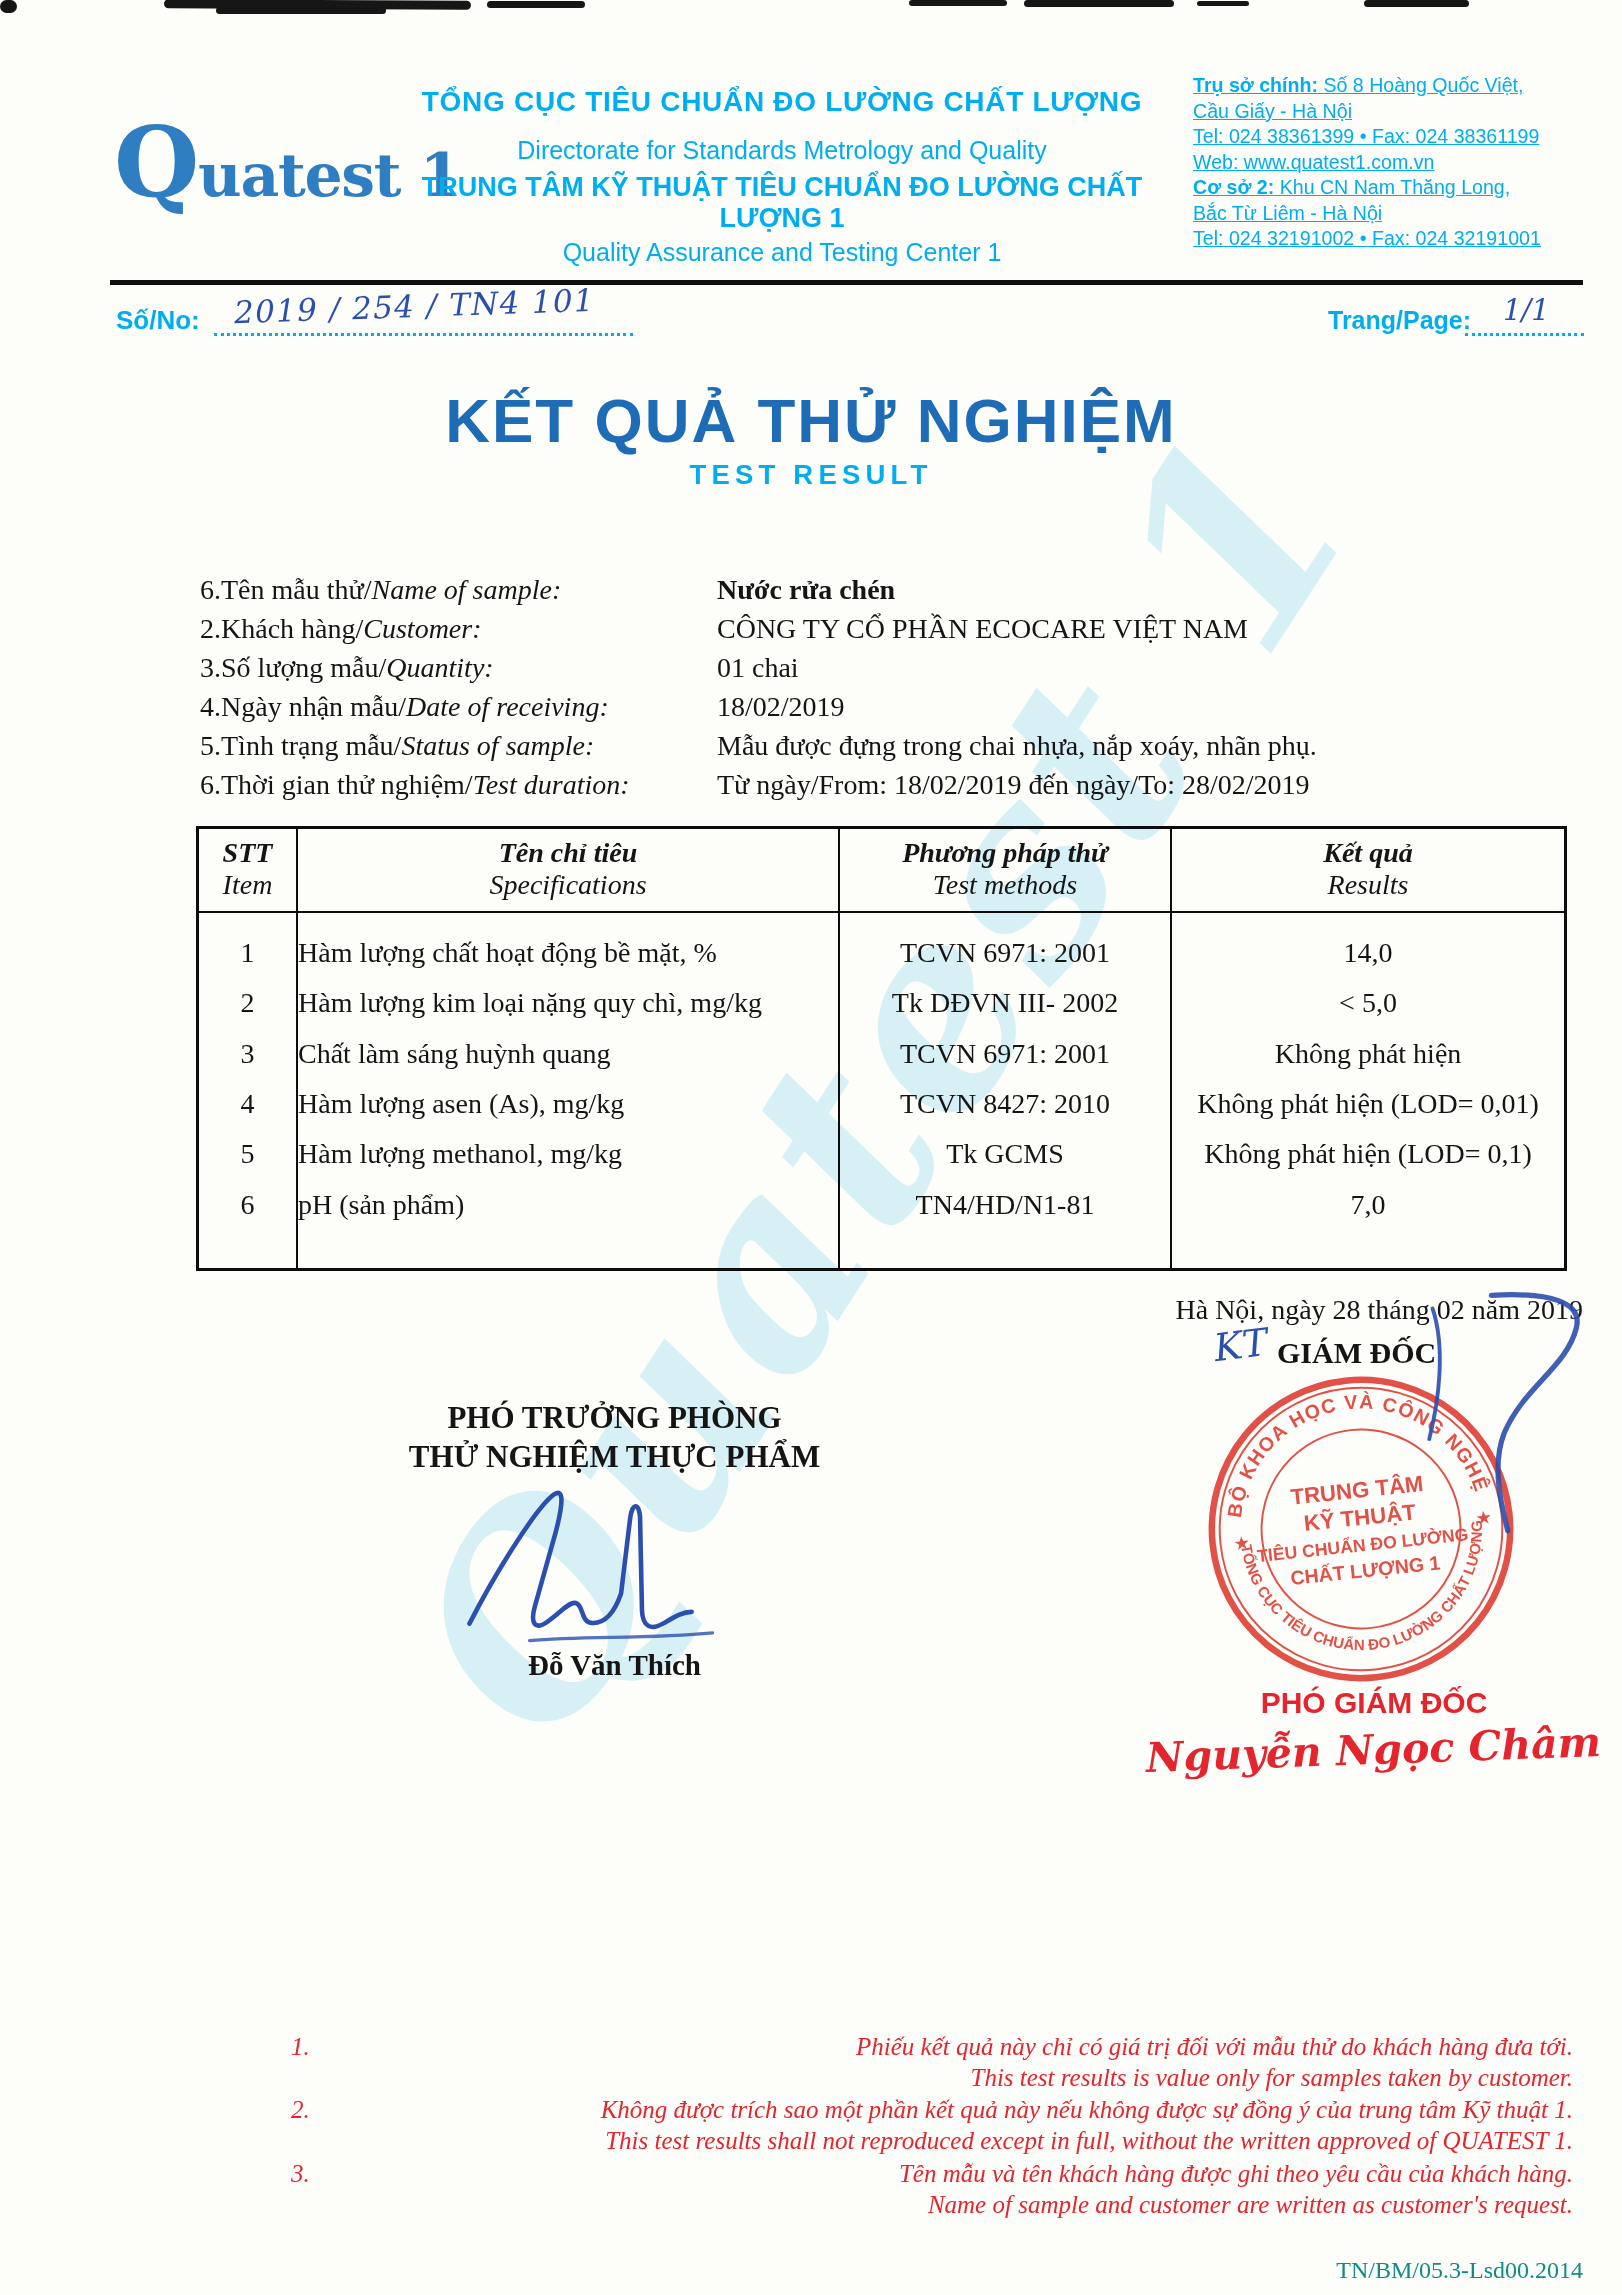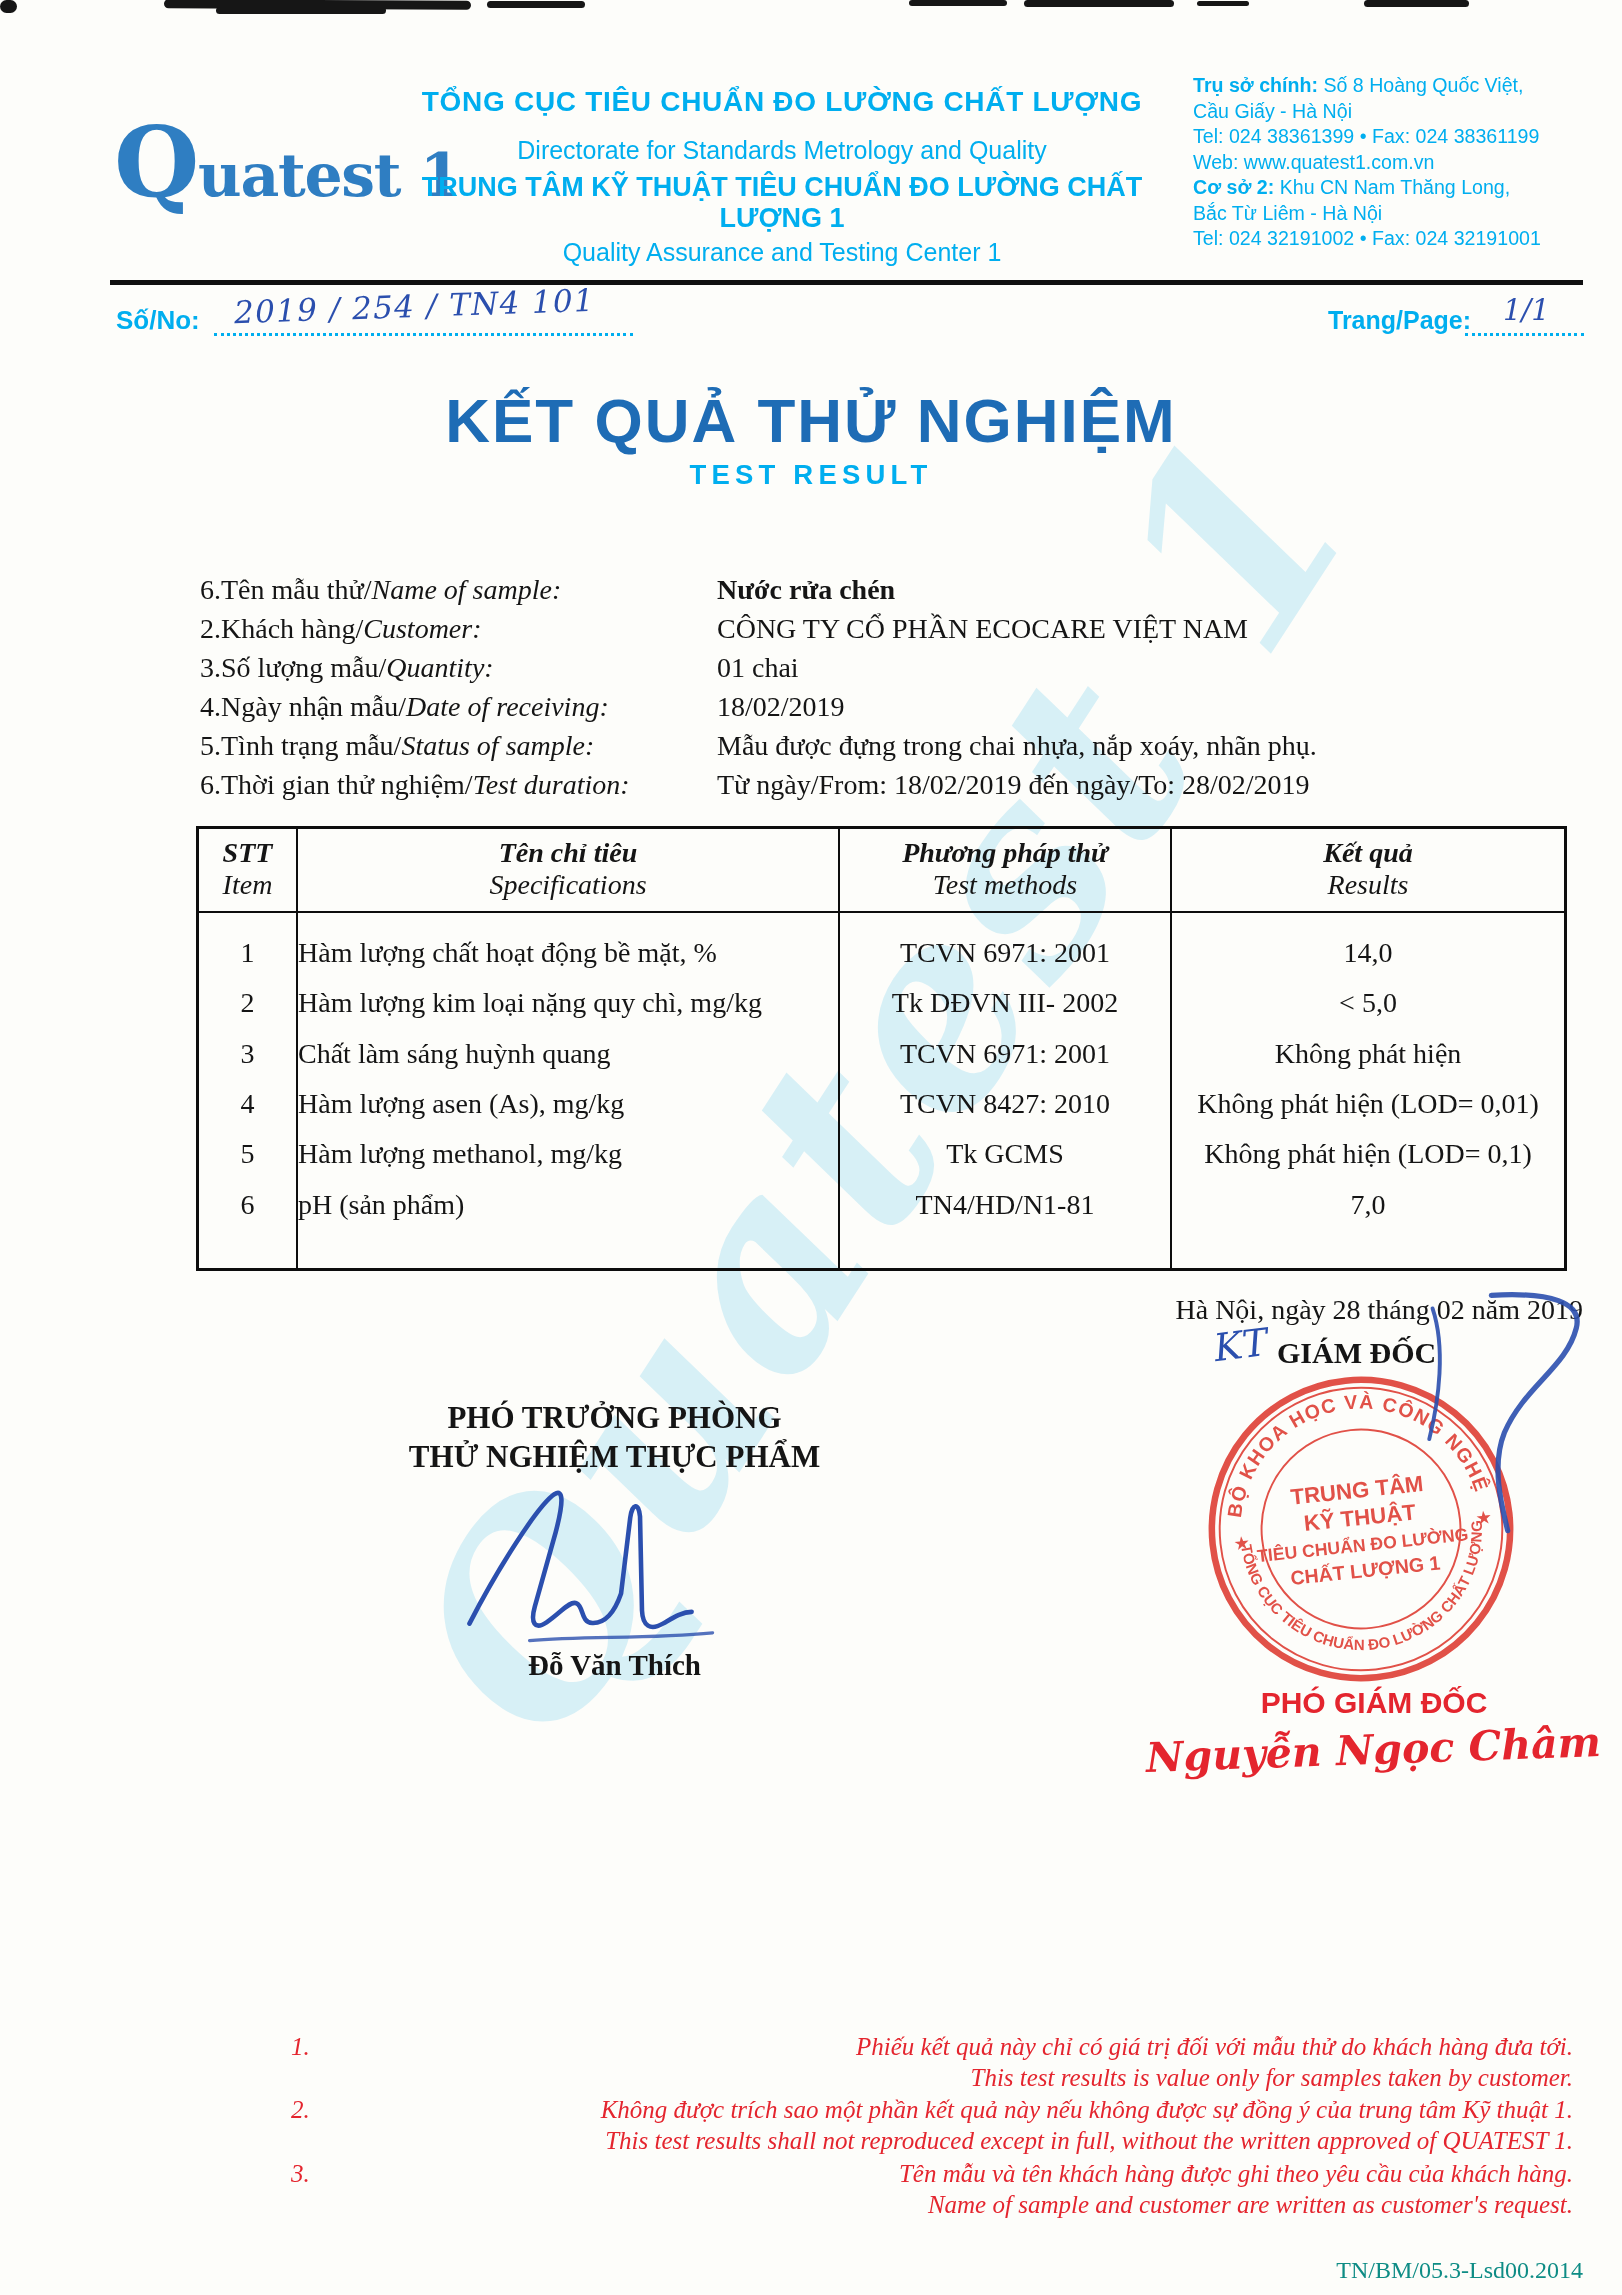--- a/index.html
+++ b/index.html
@@ -20,21 +20,21 @@
   .logo{position:absolute;left:114px;top:84px;font-family:"DejaVu Serif",serif;font-weight:bold;
     font-size:60px;line-height:1.6;color:#2f7ec2;letter-spacing:-1.3px;}
   .logo::first-letter{font-size:98px;}
   .org{position:absolute;left:393px;top:86px;width:778px;text-align:center;
     font-family:"Liberation Sans","DejaVu Sans",sans-serif;color:#00aeef;}
   .org .l1{font-size:28px;font-weight:bold;letter-spacing:0.7px;}
   .org .l2{font-size:25px;margin-top:18px;}
   .org .l3{font-size:27px;font-weight:bold;margin-top:7.2px;}
   .org .l4{font-size:25px;margin-top:4px;}
   .addr{position:absolute;left:1193px;top:73px;width:402px;color:#00aeef;
-    font-family:"Liberation Sans","DejaVu Sans",sans-serif;font-size:19.6px;line-height:25.5px;}
+    font-family:"Liberation Sans","DejaVu Sans",sans-serif;font-size:19.6px;line-height:25.5px;text-decoration:underline;}
   .addr b{font-weight:bold;}
 
   .rule{position:absolute;left:110px;top:280px;width:1473px;height:4.6px;background:#101010;}
 
   
   .meta{position:absolute;left:116px;top:298px;width:1468px;height:59px;}
   .so-label{position:absolute;left:0;top:6.5px;font-family:"Liberation Sans",sans-serif;
     font-weight:bold;font-size:26px;color:#00aeef;}
   .so-dots{position:absolute;left:98px;top:0;width:419px;height:35px;border-bottom:3.3px dotted #00aeef;}
   .so-hand{position:absolute;left:118px;top:-10.5px;font-family:"DejaVu Serif",serif;font-style:italic;

